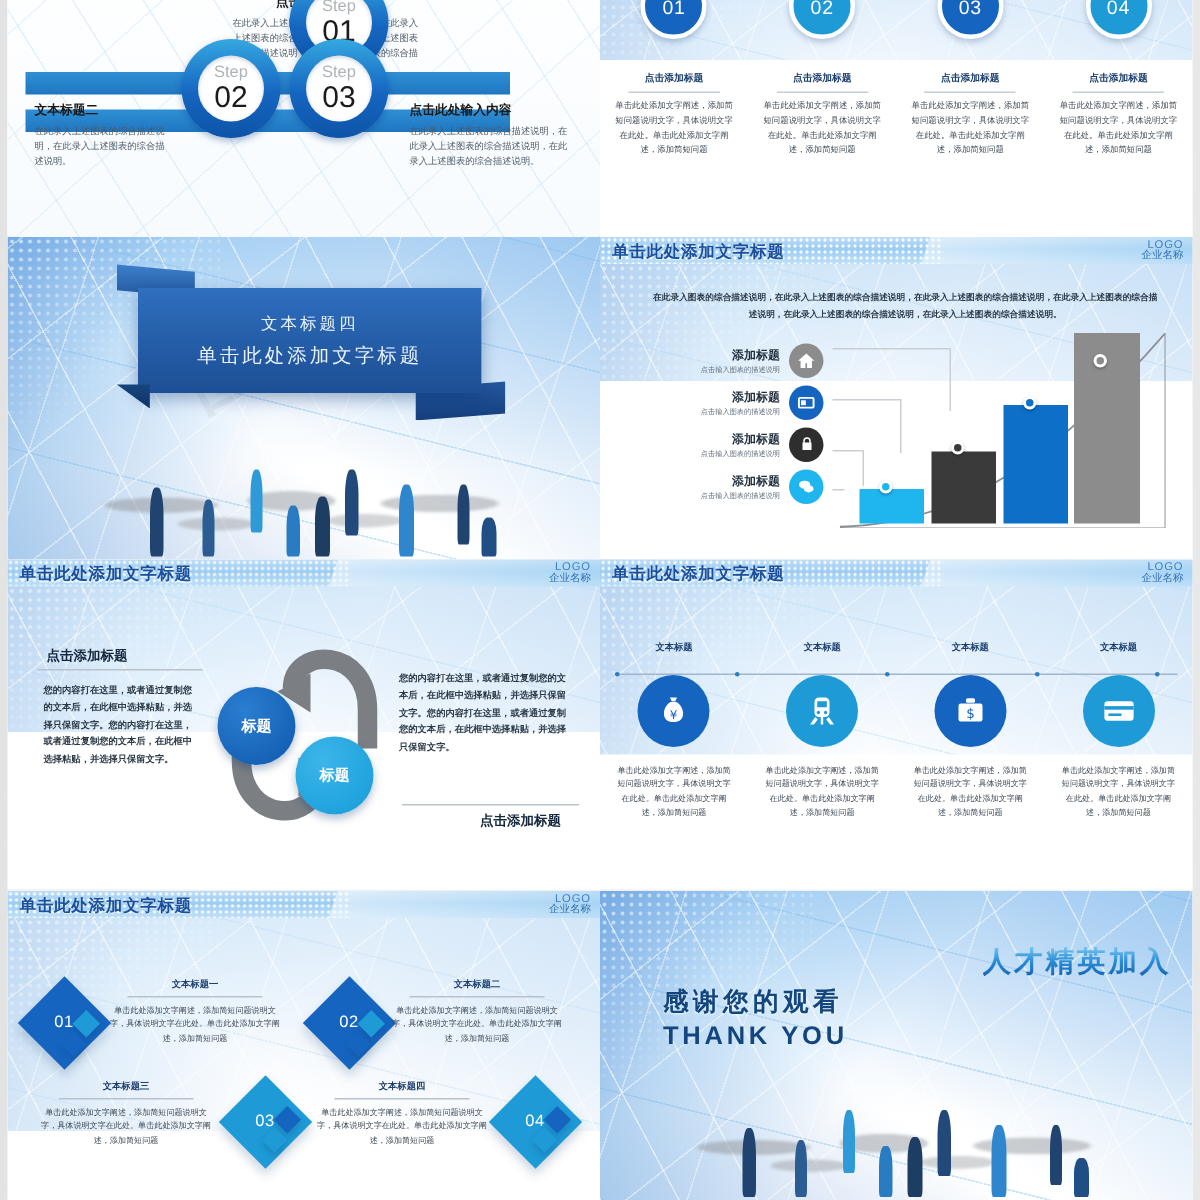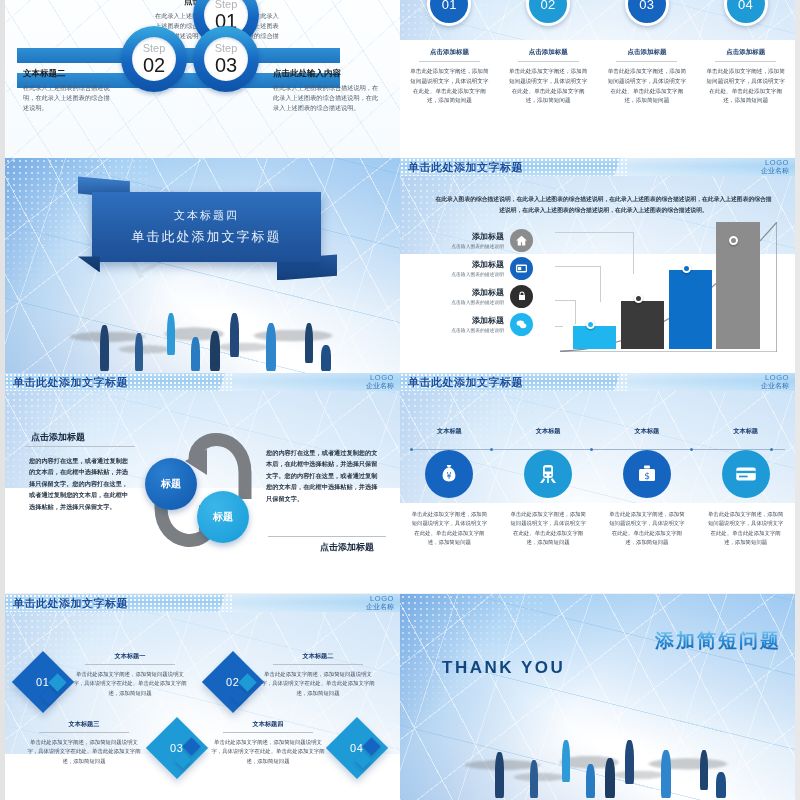--- a/index.html
+++ b/index.html
@@ -157,21 +157,21 @@
   .ribbon-fold-l{
     position:absolute; left:-14px; bottom:-10px; width:22px; height:16px;
     background: linear-gradient(180deg,#17457f,#0f3467);
     clip-path: polygon(0 0, 100% 0, 100% 100%);
   }
 
   
   #slide4 { left:400px; top:158px; width:395px; height:215px; }
   .s4-lead { position:absolute; left:34px; right:22px; top:36px;
      font-size:5.8px; color:#2b3a49; line-height:1.9; text-align:center; font-weight:bold;}
-  .s4-rows { position:absolute; left:24px; top:68px; width:150px; }
+  .s4-rows { position:absolute; left:40px; top:68px; width:150px; }
   .s4-row { display:flex; align-items:center; height:28px; }
   .s4-lab { width:86px; text-align:right; padding-right:6px; }
   .s4-lab .a { font-size:8px; font-weight:bold; color:#1f2d3d; }
   .s4-lab .b { font-size:4.8px; color:#63707e; margin-top:1px; }
   .s4-ico { width:23px; height:23px; border-radius:50%; display:flex;
             align-items:center; justify-content:center; color:#fff; }
   .chart-zone { position:absolute; left:160px; right:18px; top:64px; bottom:24px; }
   .bars { position:absolute; left:0; right:0; bottom:0; height:100%; }
   .bar { position:absolute; bottom:0; }
   .curve { position:absolute; inset:0; }
@@ -616,25 +616,26 @@
     <div class="dia-s" style="left:352px; top:160px; width:12px; height:12px; background:#1e9ad6;"></div>
     <div class="s7-t" style="left:208px; top:126px; width:110px;">文本标题四</div>
     <div class="s7-rule" style="left:218px; top:138px; width:90px;"></div>
     <div class="s7-d" style="left:204px; top:144px; width:118px;">单击此处添加文字阐述，添加简短问题说明文字，具体说明文字在此处。单击此处添加文字阐述，添加简短问题</div>
   </div>
 
   <div class="slide" id="slide8">
     <div class="poly-bg"></div>
 
     <div class="ty-wrap">
+      <div class="ty-cn">感谢您的观看</div>
       <div class="ty-en">THANK YOU</div>
     </div>
 
     <div class="zp-wrap">
-      <div class="zp-sub">添加简短问题</div>
+      <div class="zp-sub">人才精英加入</div>
     </div>
 
     <div class="s3-people">
       <div class="world-map"></div>
       <div class="person" style="left:24%; width:9px; height:46px; background:#20446f;"></div>
       <div class="person" style="left:33%; width:8px; height:38px; background:#2b5d93;"></div>
       <div class="person" style="left:41%; bottom:18px; width:8px; height:42px; background:#2f9ad8;"></div>
       <div class="person" style="left:47%; width:9px; height:34px; background:#2a7cc2;"></div>
       <div class="person" style="left:52%; width:10px; height:40px; background:#1d3d63;"></div>
       <div class="person" style="left:57%; bottom:16px; width:9px; height:44px; background:#22497a;"></div>

